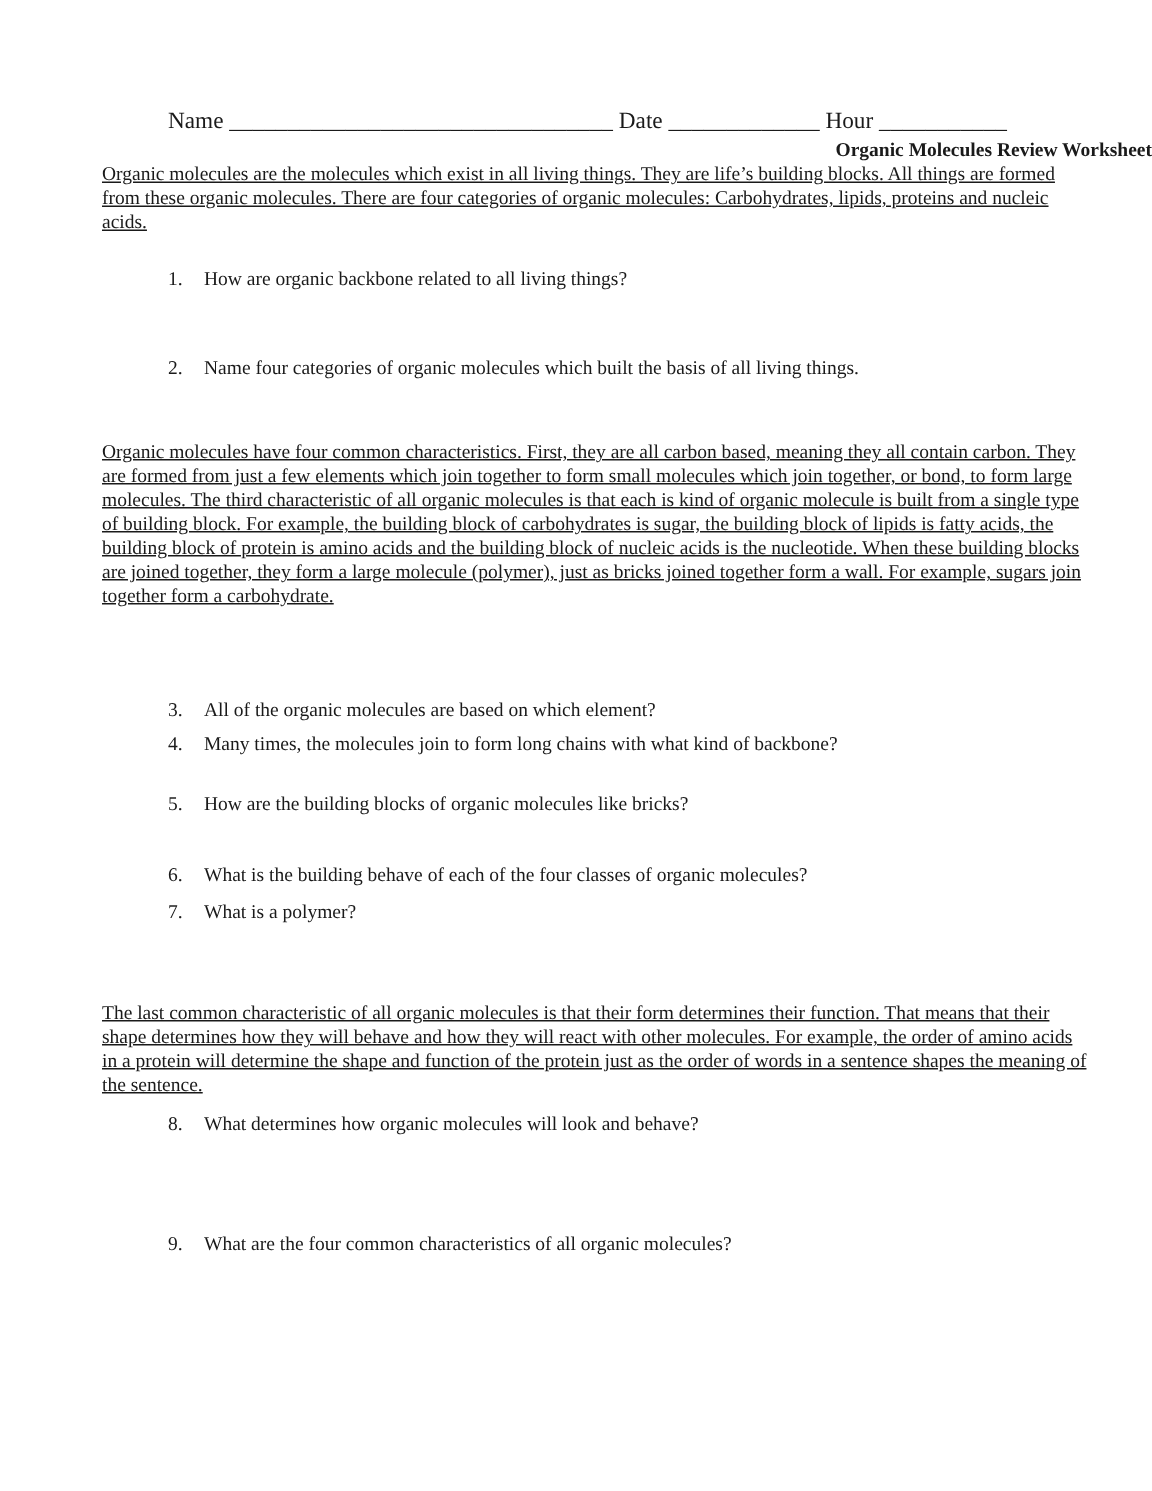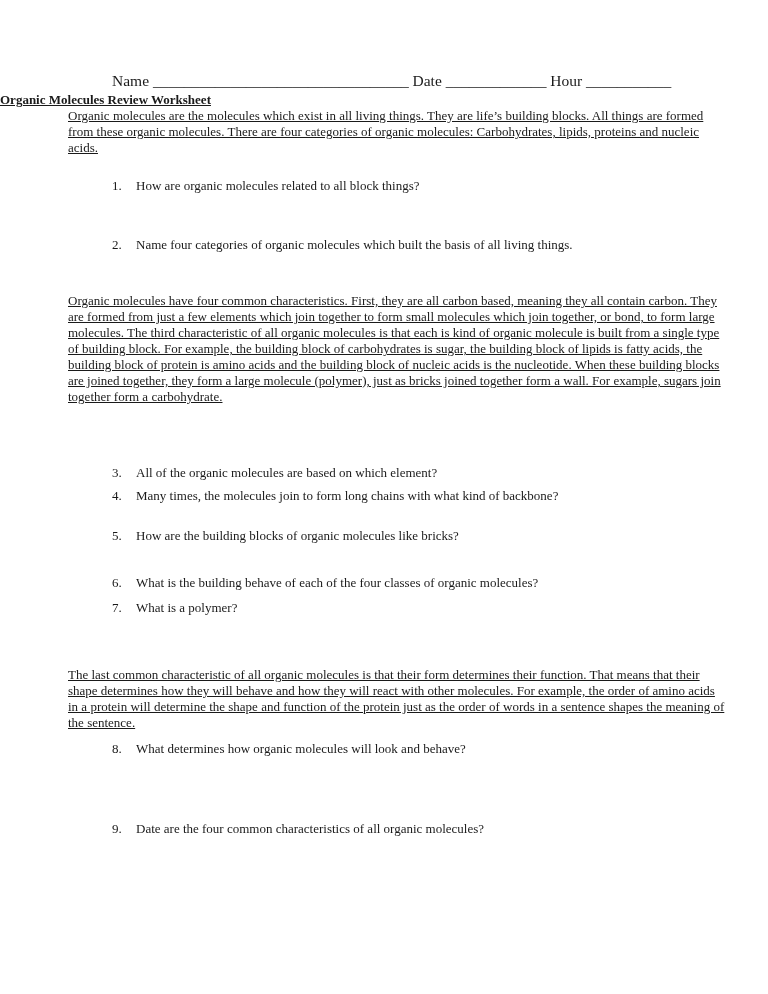--- a/index.html
+++ b/index.html
@@ -1,47 +1,47 @@
 <!DOCTYPE html>
 <html><head>
 <meta charset="utf-8">
 <style>
   html, body { margin: 0; padding: 0; background: #ffffff; }
   body { width: 768px; height: 994px; position: relative; overflow: hidden;
          font-family: "Liberation Serif", "DejaVu Serif", serif; color: #1a1a1a; }
   .header-line { position: absolute; top: 46px; left: 112px; font-size: 15.5px; letter-spacing: 0; white-space: nowrap; margin-top: 26px; }
-  .title { position: absolute; top: 92px; left: 0; width: 768px; text-align: left;
-           font-weight: bold; text-decoration: underline; font-size: 13px; }
+  .title { position: absolute; top: 92px; left: 0; width: 768px; text-align: right;
+           font-weight: bold; font-size: 13px; }
   .para { position: absolute; left: 68px; width: 660px; font-size: 13px; line-height: 16px; text-decoration: underline; }
   .q { position: absolute; left: 112px; font-size: 13px; white-space: nowrap; }
   .q .num { display: inline-block; width: 24px; }
 </style>
 </head>
 <body>
 
 <div class="header-line">
   <span>Name</span>
   <span>_________________________________</span>
   <span>Date</span>
   <span>_____________</span>
   <span>Hour</span>
   <span>___________</span>
 </div>
 
 <div class="title">Organic Molecules Review Worksheet</div>
 
 <div class="para" style="top:108px">Organic molecules are the molecules which exist in all living things. They are life’s building blocks. All things are formed from these organic molecules. There are four categories of organic molecules: Carbohydrates, lipids, proteins and nucleic acids.</div>
 
-<div class="q" style="top:178px"><span class="num">1.</span><span>How are organic molecules related to all block things?</span></div>
+<div class="q" style="top:178px"><span class="num">1.</span><span>How are organic backbone related to all living things?</span></div>
 <div class="q" style="top:237px"><span class="num">2.</span><span>Name four categories of organic molecules which built the basis of all living things.</span></div>
 
 <div class="para" style="top:293px">Organic molecules have four common characteristics. First, they are all carbon based, meaning they all contain carbon. They are formed from just a few elements which join together to form small molecules which join together, or bond, to form large molecules. The third characteristic of all organic molecules is that each is kind of organic molecule is built from a single type of building block. For example, the building block of carbohydrates is sugar, the building block of lipids is fatty acids, the building block of protein is amino acids and the building block of nucleic acids is the nucleotide. When these building blocks are joined together, they form a large molecule (polymer), just as bricks joined together form a wall. For example, sugars join together form a carbohydrate.</div>
 
 <div class="q" style="top:465px"><span class="num">3.</span><span>All of the organic molecules are based on which element?</span></div>
 <div class="q" style="top:488px"><span class="num">4.</span><span>Many times, the molecules join to form long chains with what kind of backbone?</span></div>
 <div class="q" style="top:528px"><span class="num">5.</span><span>How are the building blocks of organic molecules like bricks?</span></div>
 <div class="q" style="top:575px"><span class="num">6.</span><span>What is the building behave of each of the four classes of organic molecules?</span></div>
 <div class="q" style="top:600px"><span class="num">7.</span><span>What is a polymer?</span></div>
 
 <div class="para" style="top:667px">The last common characteristic of all organic molecules is that their form determines their function. That means that their shape determines how they will behave and how they will react with other molecules. For example, the order of amino acids in a protein will determine the shape and function of the protein just as the order of words in a sentence shapes the meaning of the sentence.</div>
 
 <div class="q" style="top:741px"><span class="num">8.</span><span>What determines how organic molecules will look and behave?</span></div>
-<div class="q" style="top:821px"><span class="num">9.</span><span>Date are the four common characteristics of all organic molecules?</span></div>
+<div class="q" style="top:821px"><span class="num">9.</span><span>What are the four common characteristics of all organic molecules?</span></div>
 
 </body></html>

